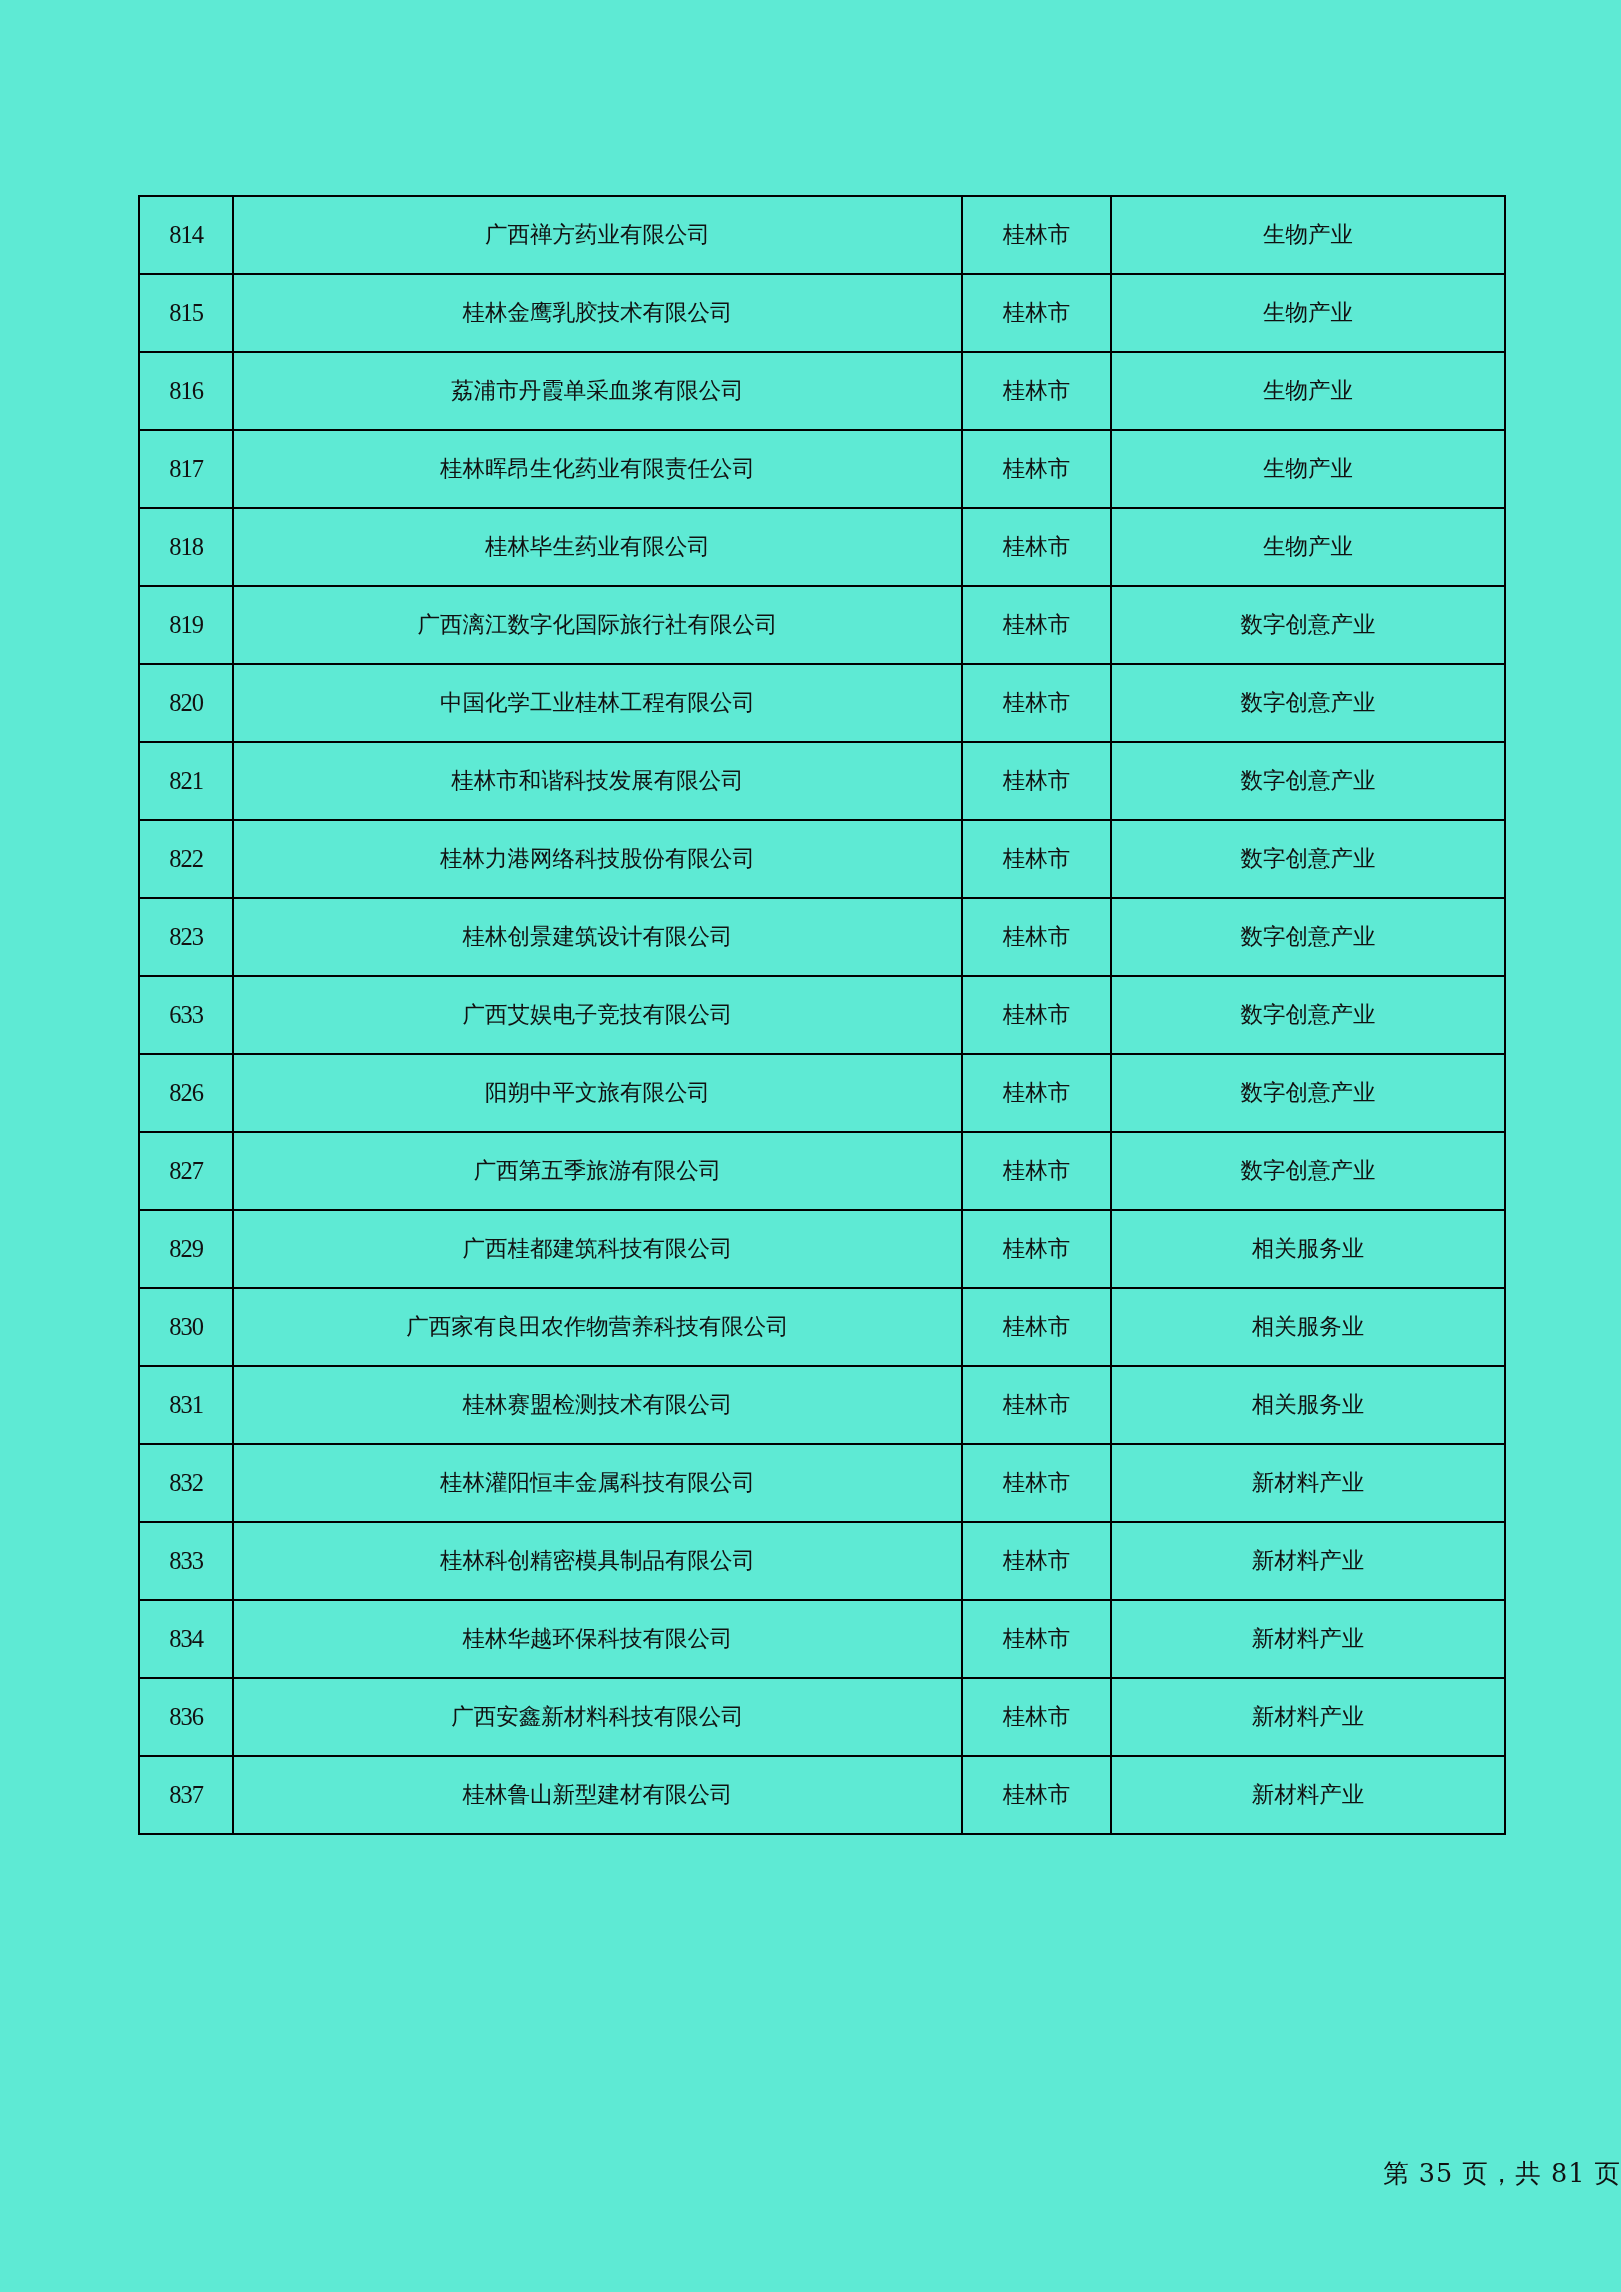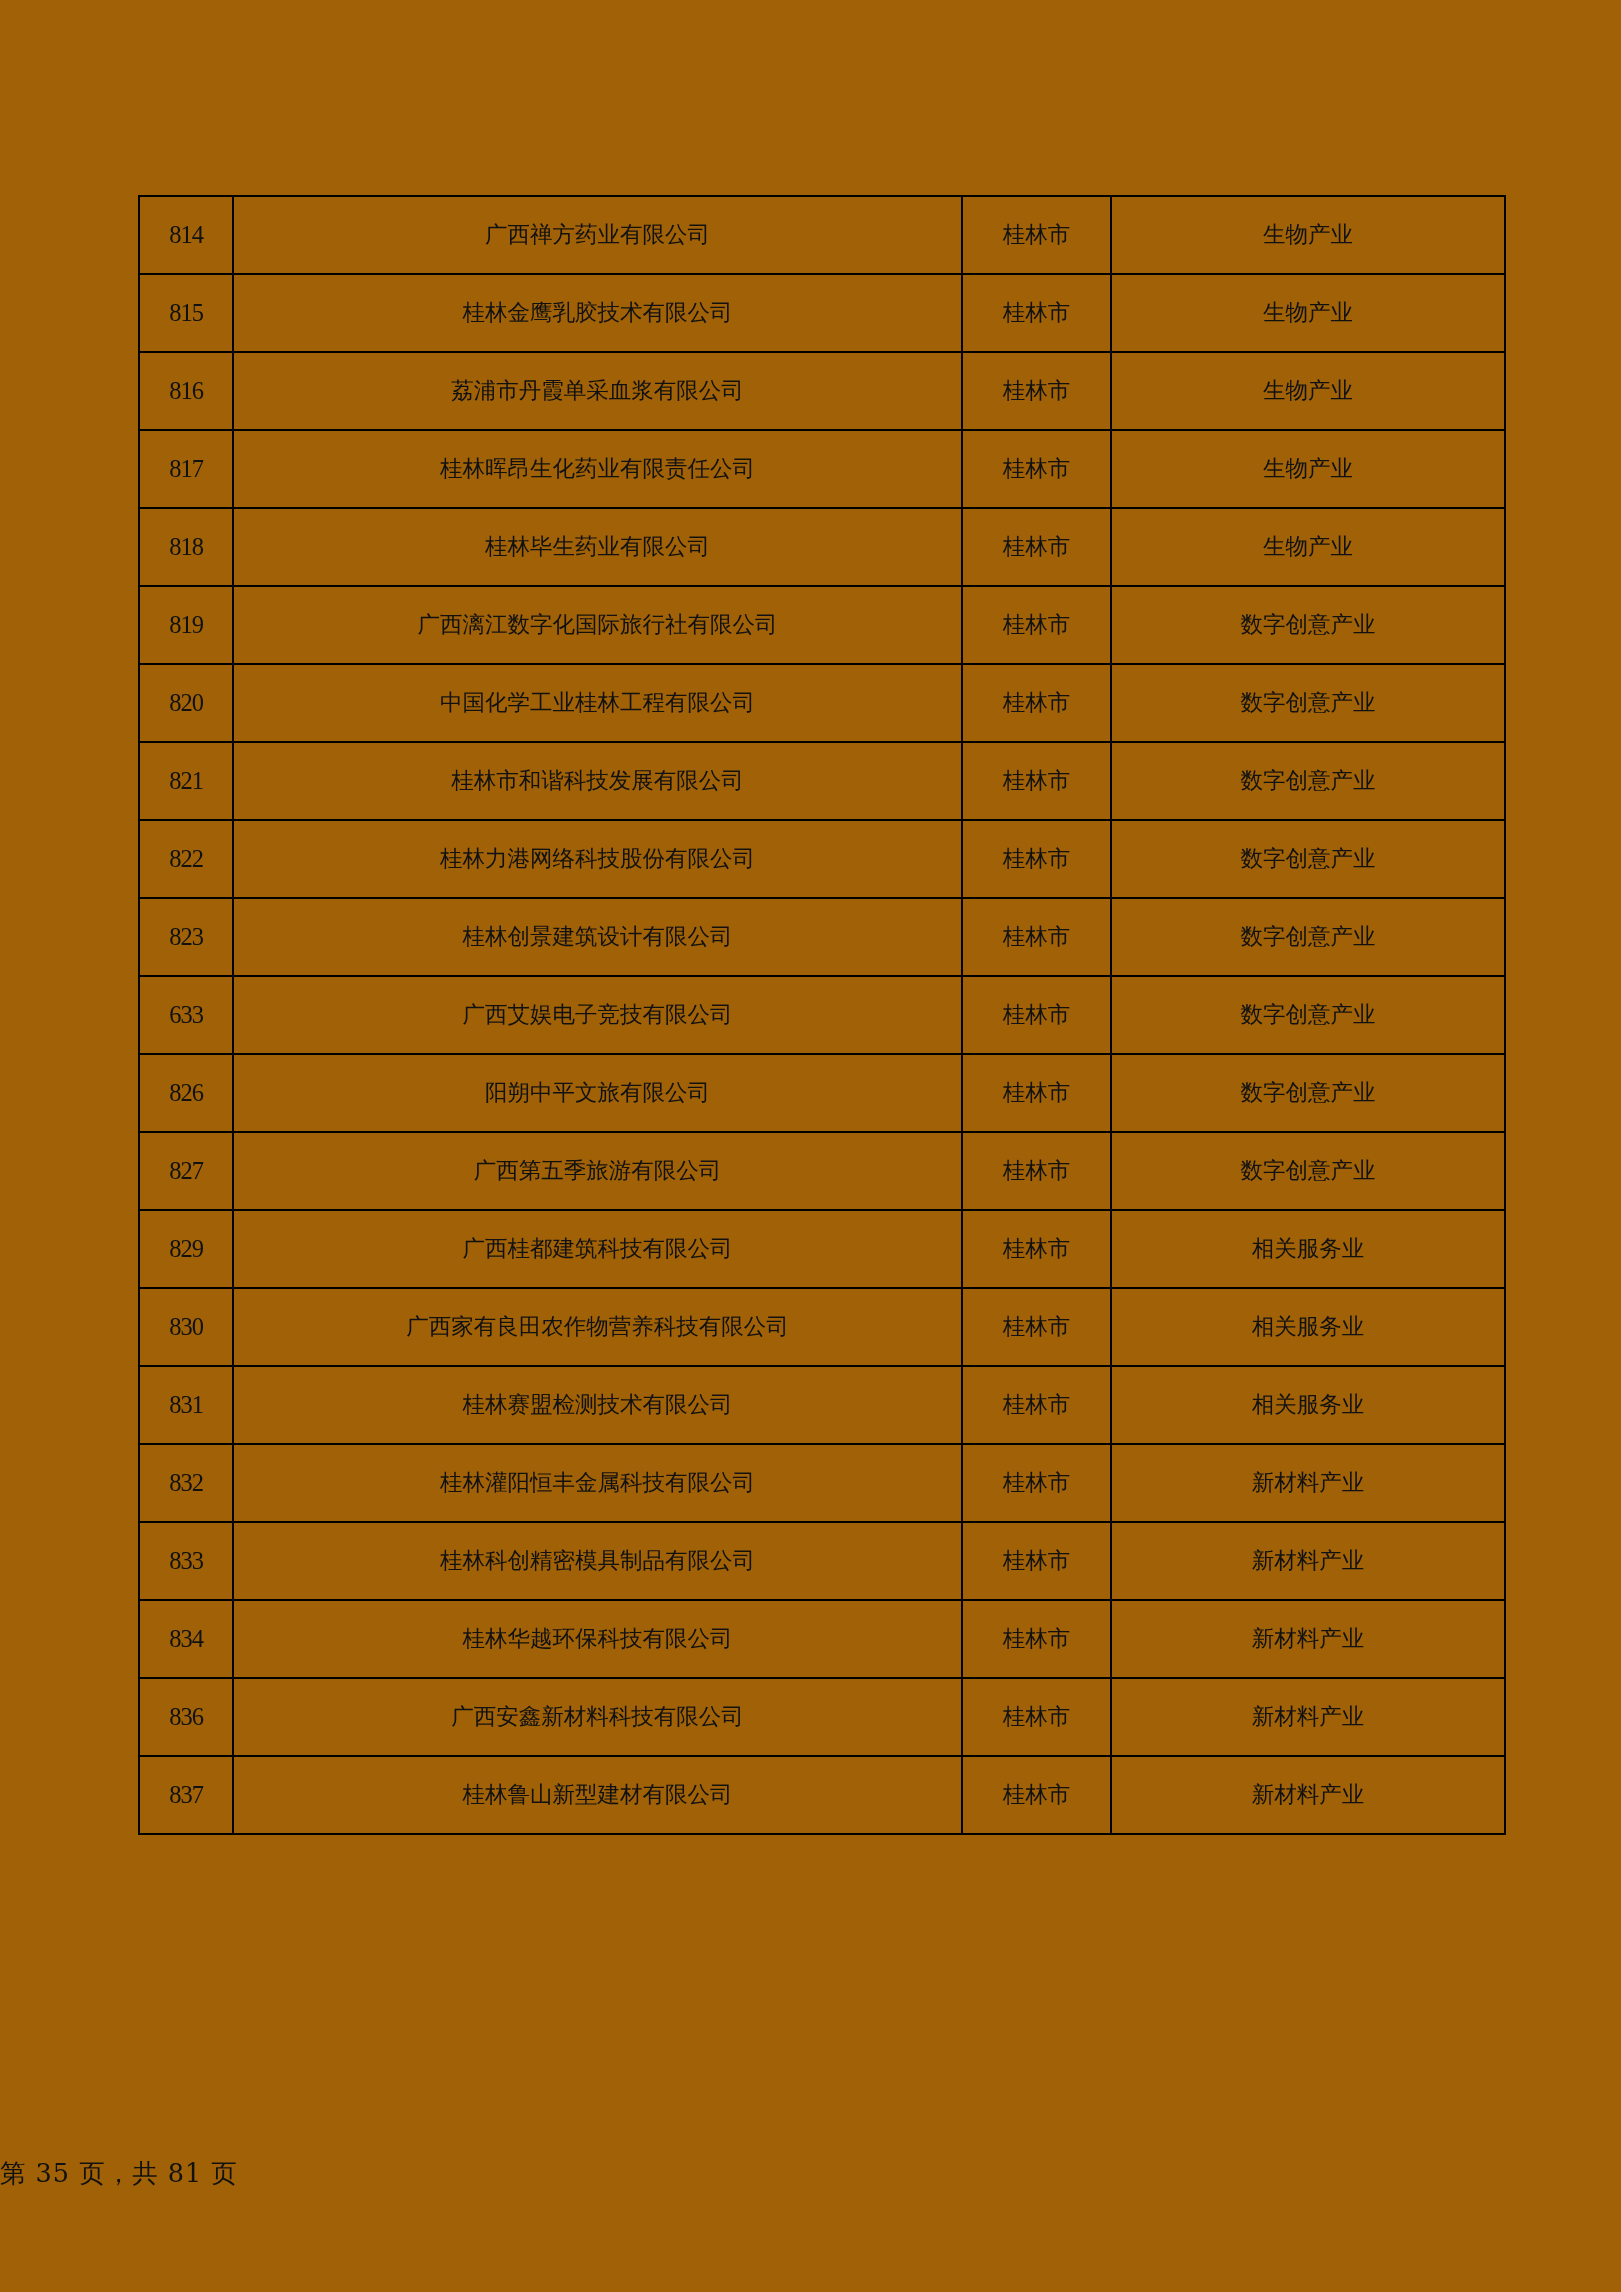--- a/index.html
+++ b/index.html
@@ -1,31 +1,31 @@
 <!DOCTYPE html>
 <html><head>
 <meta charset="utf-8">
 <style>
   html, body { margin: 0; padding: 0; background: #ffffff; }
   body { width: 1621px; height: 2293px; position: relative; overflow: hidden;
          font-family: "DejaVu Serif", "Liberation Serif", serif; color: #111; }
-  .page { position: absolute; left: 0; top: 0; width: 1621px; height: 2293px; background: #a16207; }
+  .page { position: absolute; left: 0; top: 0; width: 1621px; height: 2293px; background: #5eead4; }
   table.list { position: absolute; left: 138px; top: 195px; width: 1368px;
                border-collapse: collapse; table-layout: fixed; }
   table.list td { height: 76px; border-top: 2.9px solid #000; border-bottom: 2.9px solid #000;
                   border-left: 2px solid #000; border-right: 2px solid #000;
                   text-align: center; vertical-align: middle; padding: 0;
                   font-size: 22.5px; line-height: 27.4px; white-space: nowrap; overflow: hidden; }
   table.list td.c-no { width: 92px; border-left: 2.9px solid #000;
                        font-family: "Liberation Serif", "DejaVu Serif", serif; font-size: 24.5px;
                        transform-origin: center; letter-spacing: -1px; }
   table.list td.c-name { width: 727px; margin-top: 8px; }
   table.list td.c-city { width: 147px; }
   table.list td.c-ind { width: 392px; border-right: 2.9px solid #000; margin-top: 12px; }
-  .footer { position: absolute; top: 2156px; left: 0; width: 1621px; text-align: left;
+  .footer { position: absolute; top: 2156px; left: 0; width: 1621px; text-align: right;
             font-size: 25.5px; line-height: 35px; letter-spacing: 1px; }
   .footer span { display: inline-block; }
 </style>
 </head>
 <body>
 
 <div class="page">
   <table class="list">
     <tbody id="rows">
         <tr>

